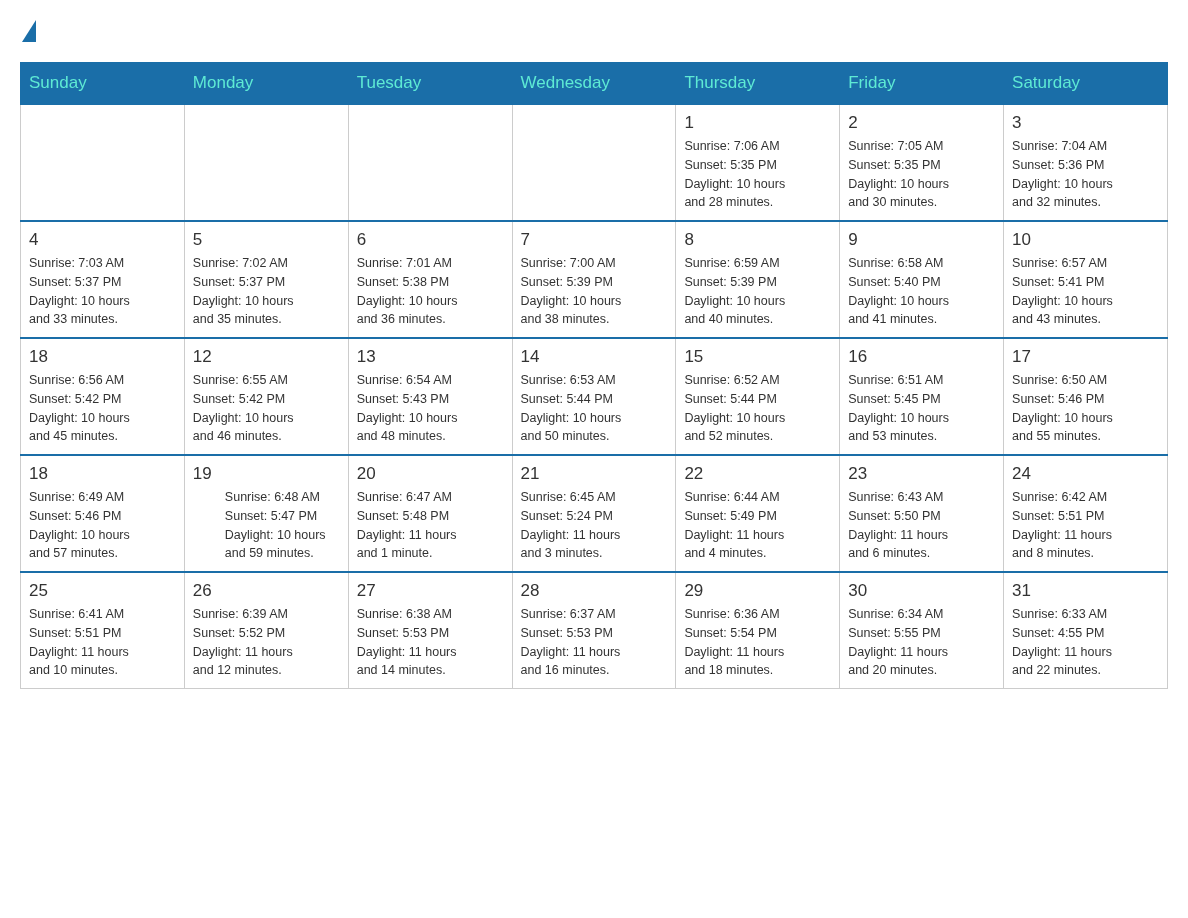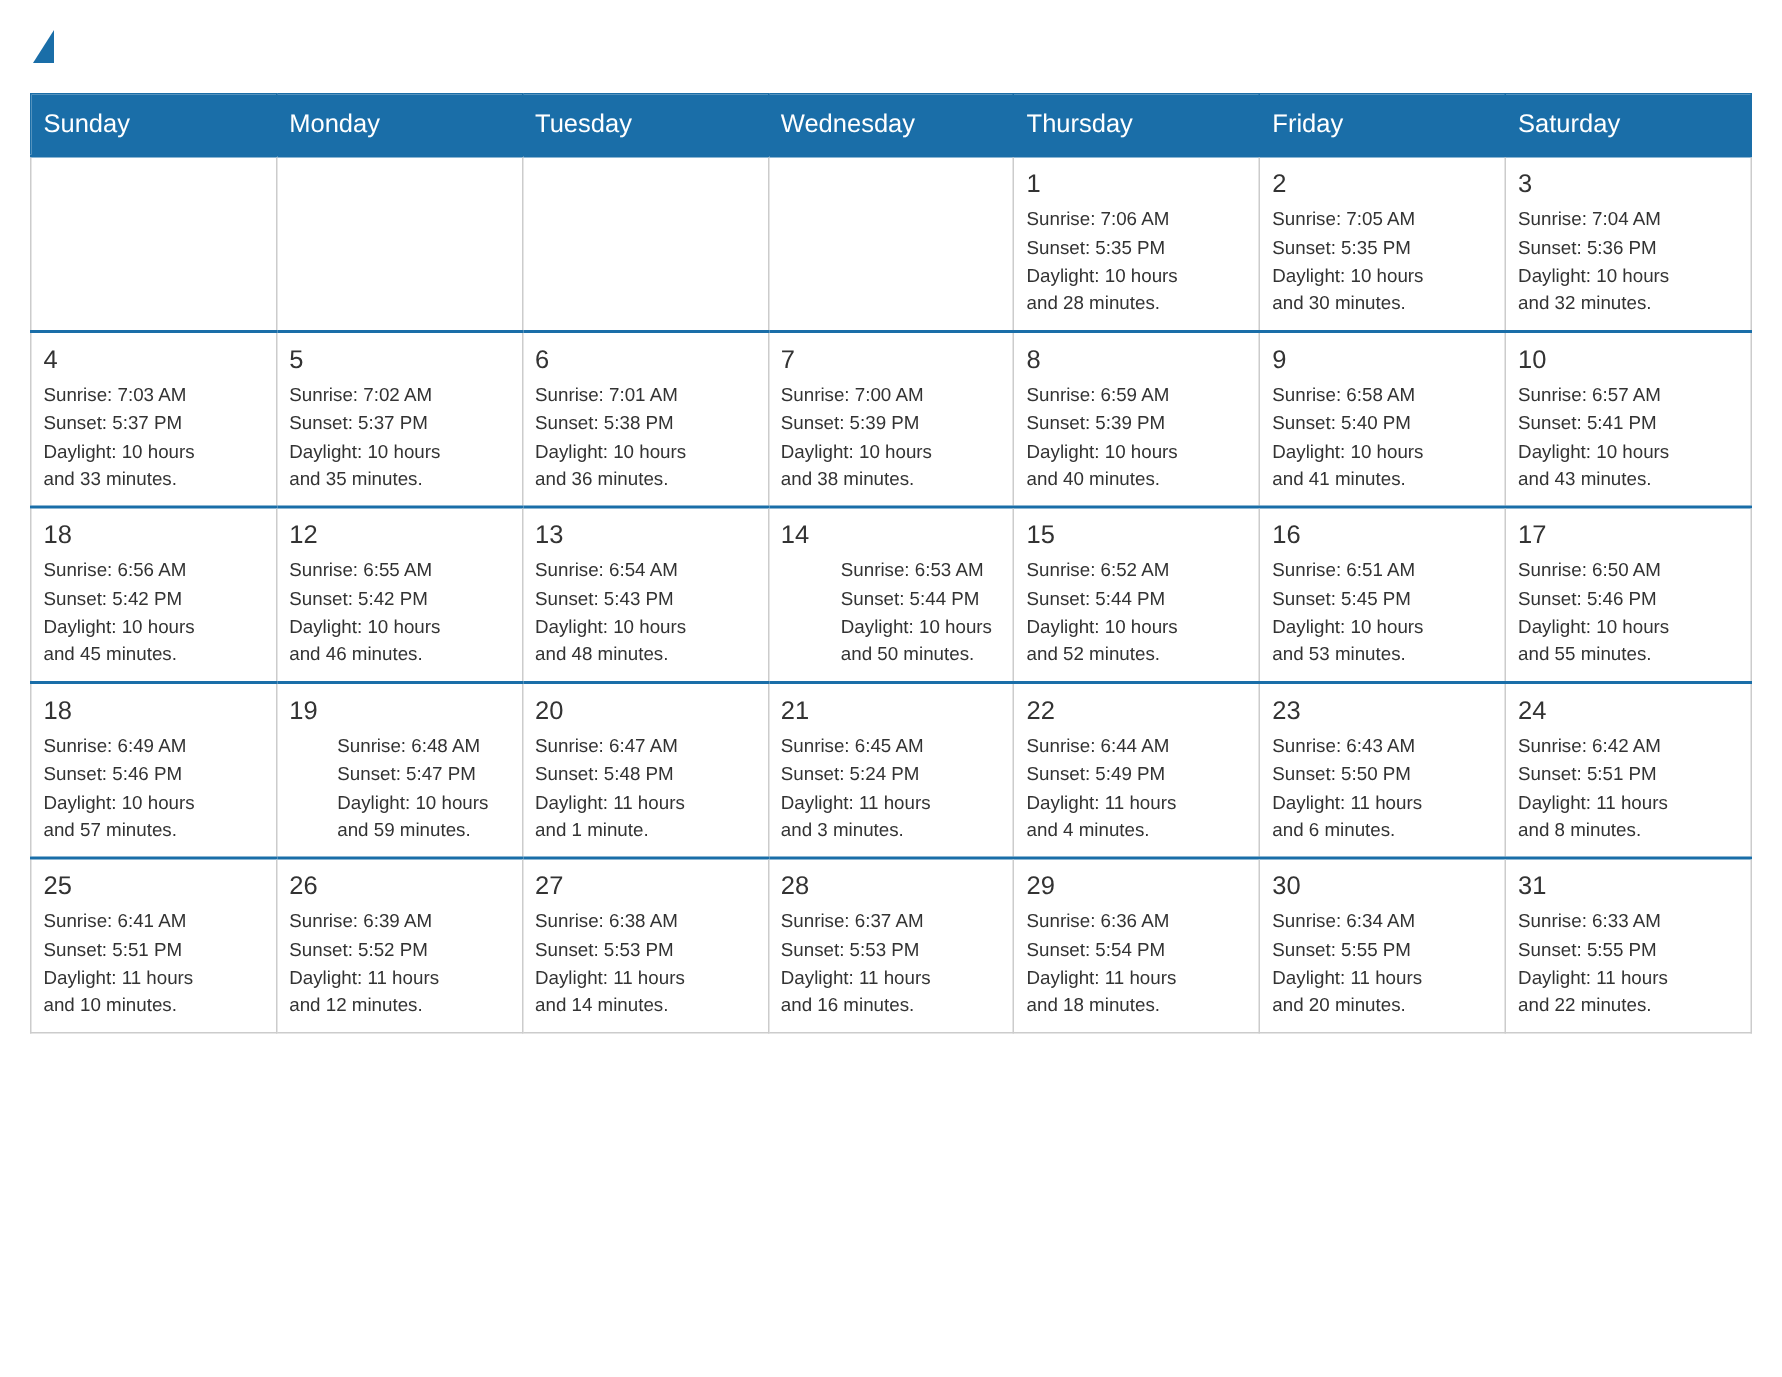--- a/index.html
+++ b/index.html
@@ -58,21 +58,21 @@
       color: #555;
       margin-top: 4px;
     }
     .calendar {
       width: 100%;
       border-collapse: collapse;
       border: 1px solid #ccc;
     }
     .calendar th {
       background-color: #1a6ea8;
-      color: #ffffff;
+      color: #5eead4;
       padding: 10px 8px;
       font-size: 17px;
       font-weight: normal;
       text-align: left;
       border: 1px solid #1a6ea8;
     }
     .calendar td {
       vertical-align: top;
       padding: 8px;
       border: 1px solid #ccc;
@@ -225,21 +225,21 @@
         </td>
         <td>
           <span class="day-number">13</span>
           <div class="day-info" style="white-space: pre-line;">Sunrise: 6:54 AM
 Sunset: 5:43 PM
 Daylight: 10 hours
 and 48 minutes.</div>
         </td>
         <td>
           <span class="day-number">14</span>
-          <div class="day-info" style="white-space: pre-line; margin-left: 40px;">Sunrise: 6:53 AM
+          <div class="day-info" style="white-space: pre-line;">Sunrise: 6:53 AM
 Sunset: 5:44 PM
 Daylight: 10 hours
 and 50 minutes.</div>
         </td>
         <td>
           <span class="day-number">15</span>
           <div class="day-info" style="white-space: pre-line;">Sunrise: 6:52 AM
 Sunset: 5:44 PM
 Daylight: 10 hours
 and 52 minutes.</div>
@@ -349,19 +349,19 @@
         <td>
           <span class="day-number">30</span>
           <div class="day-info" style="white-space: pre-line;">Sunrise: 6:34 AM
 Sunset: 5:55 PM
 Daylight: 11 hours
 and 20 minutes.</div>
         </td>
         <td>
           <span class="day-number">31</span>
           <div class="day-info" style="white-space: pre-line;">Sunrise: 6:33 AM
-Sunset: 5:55 PM
+Sunset: 4:55 PM
 Daylight: 11 hours
 and 22 minutes.</div>
         </td>
       </tr>
     </tbody>
 </table>
 
 </body></html>

